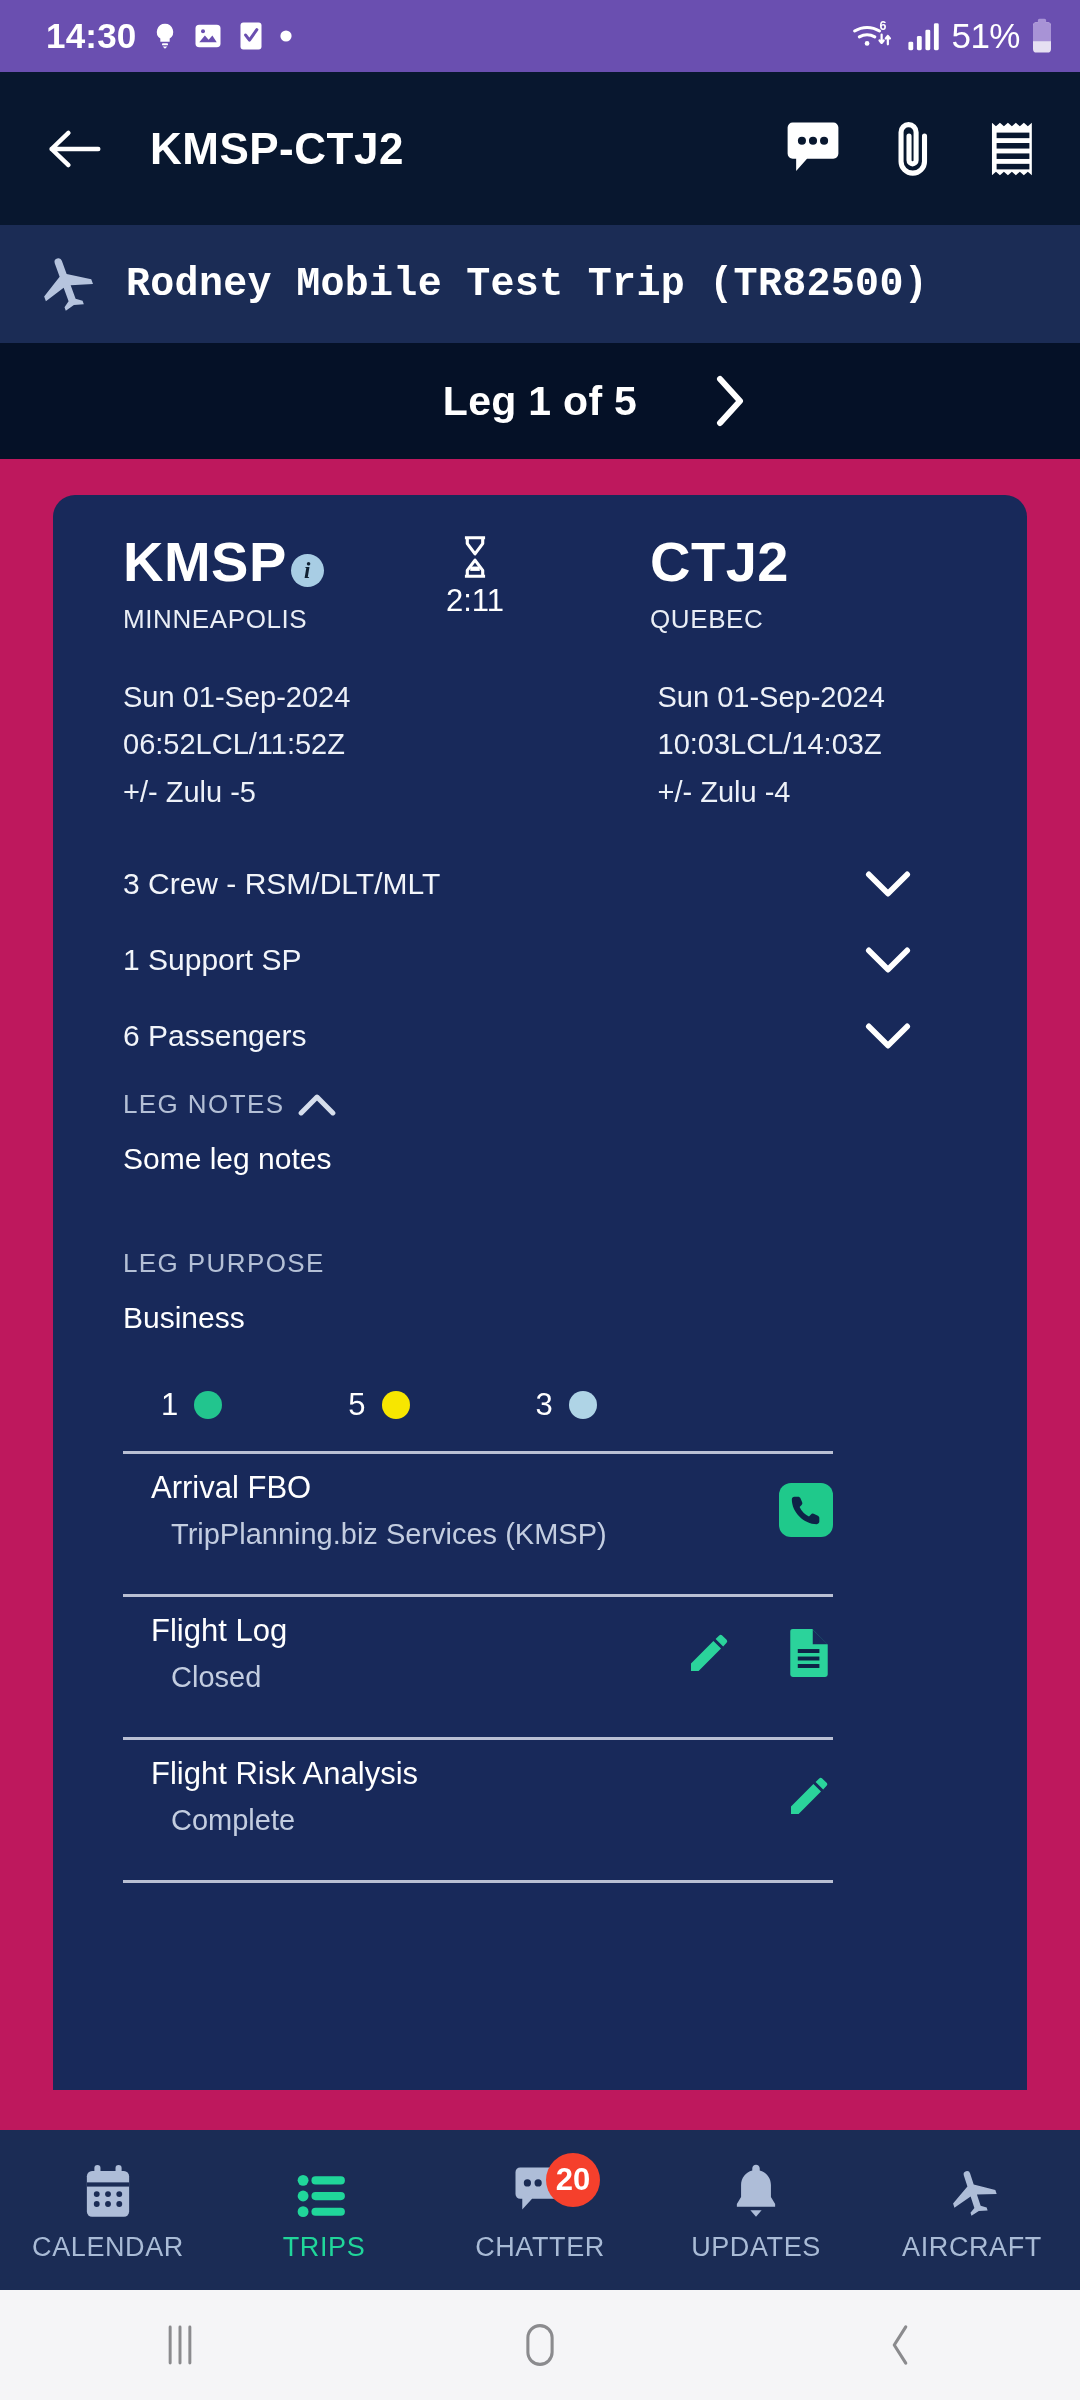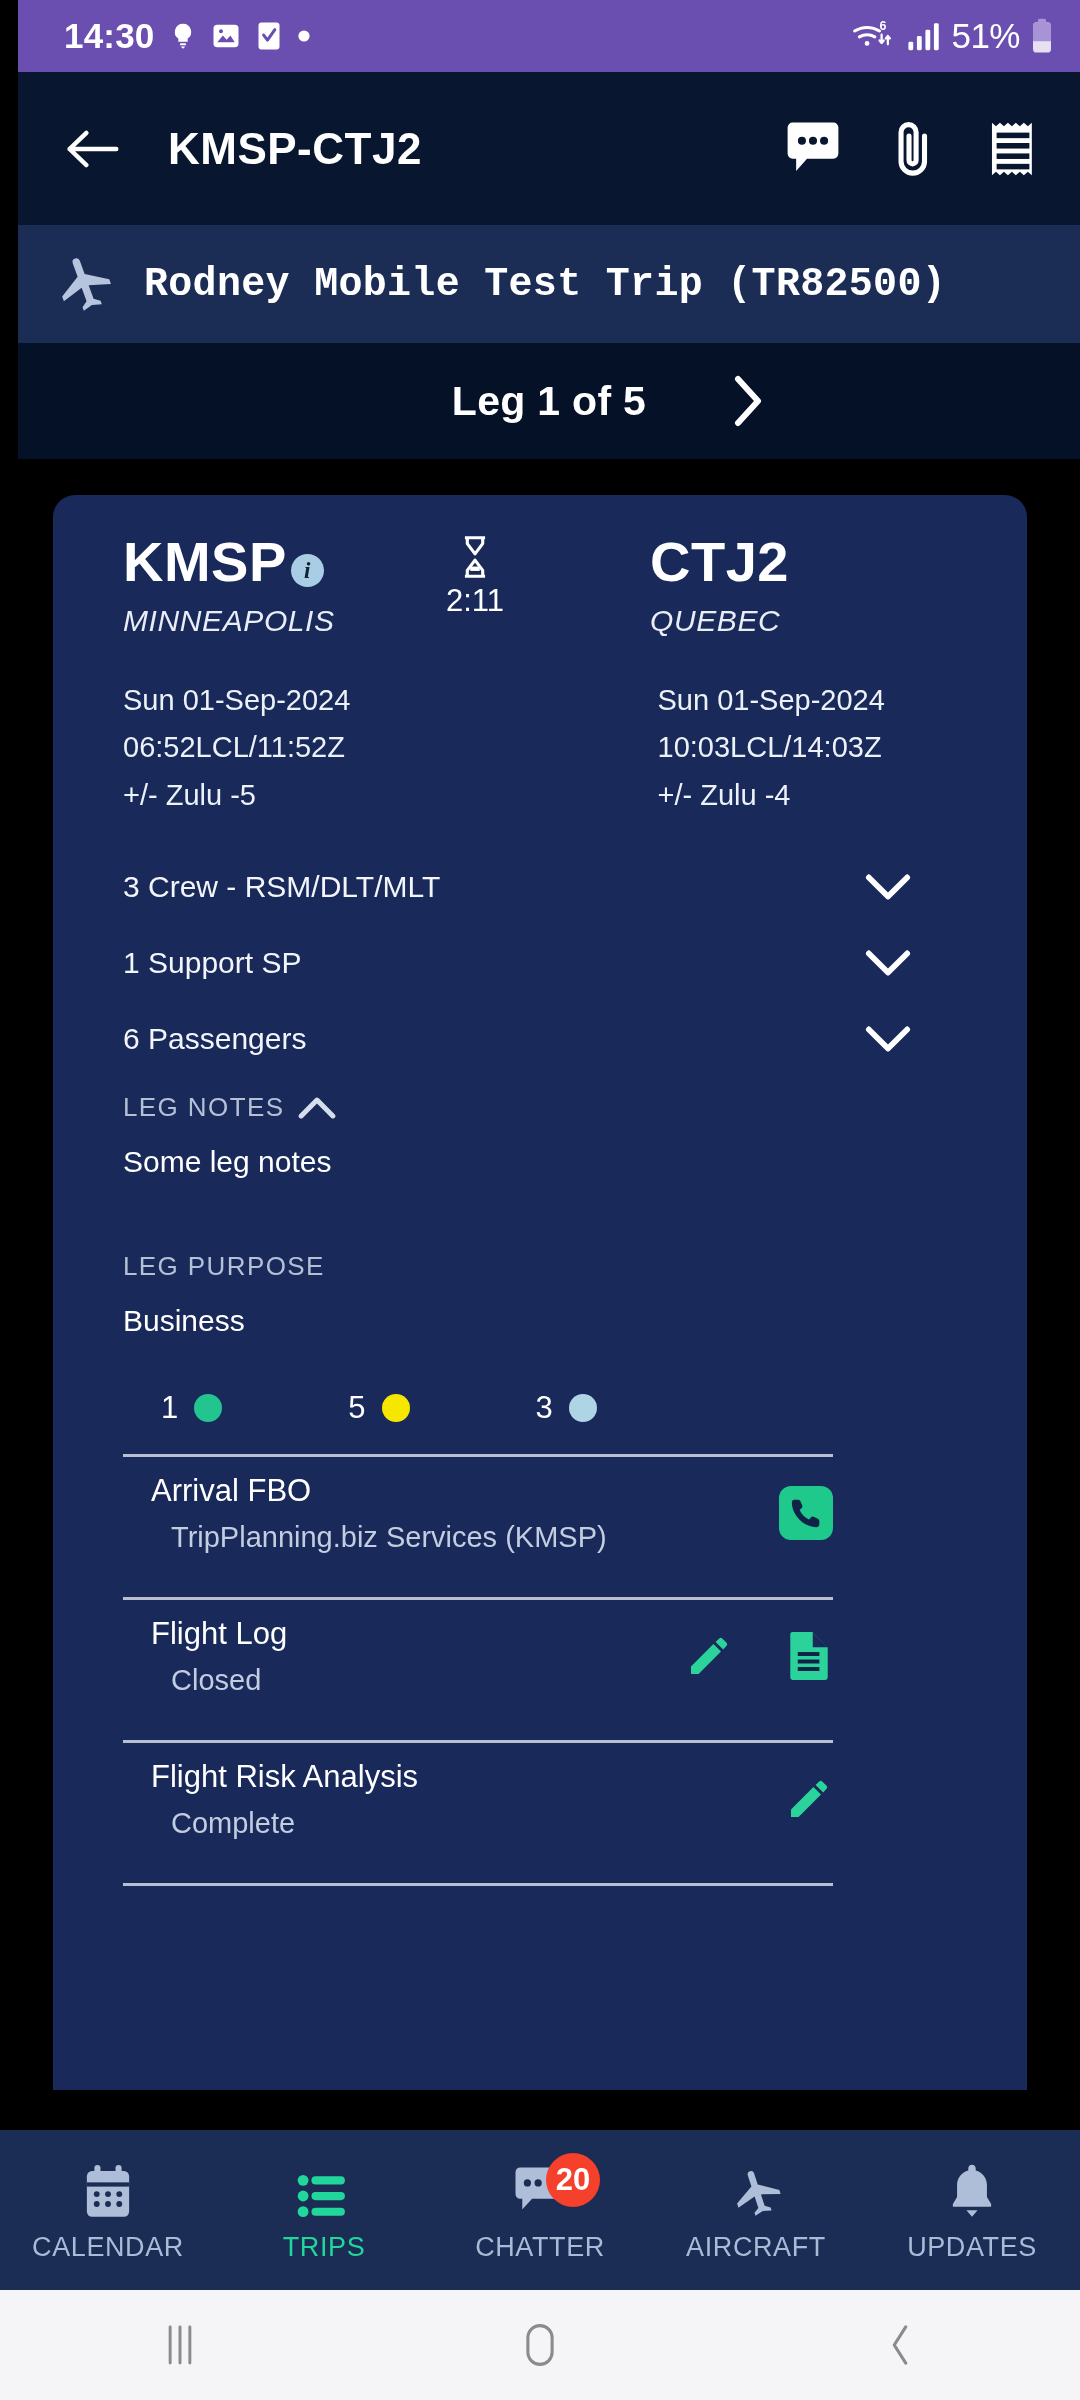--- a/index.html
+++ b/index.html
@@ -2,21 +2,21 @@
 <html><head>
 <meta charset="utf-8">
 <style>
   * { box-sizing: border-box; margin: 0; padding: 0; }
   html, body {
     width: 1080px; height: 2400px;
     background: #051127;
     font-family: "Liberation Sans", sans-serif;
     overflow: hidden;
   }
-  .screen { position: relative; width: 1080px; height: 2400px; background: #000000; padding-left: 18px; }
+  .screen { position: relative; width: 1080px; height: 2400px; background: #be185d; }
 
   
   .statusbar {
     height: 72px; background: #6A4FB0;
     display: flex; align-items: center;
     padding: 0 26px 0 46px; color: #FFFFFF;
   }
   .sb-left { display: flex; align-items: center; gap: 14px; }
   .sb-time { font-size: 35px; font-weight: 600; letter-spacing: .2px; }
   .sb-right { margin-left: auto; display: flex; align-items: center; gap: 10px; }
@@ -67,21 +67,21 @@
   .route-col.right { margin-left: 115px; }
   .apt-code-row { display: flex; align-items: center; }
   .apt-code { color: #fff; font-size: 56px; font-weight: 700; letter-spacing: .5px; }
   .info-badge {
     width: 33px; height: 33px; border-radius: 50%; background: #A8CDE4;
     color: #123; font-size: 23px; font-weight: 700; font-style: italic;
     display: flex; align-items: center; justify-content: center;
     margin-left: 4px; align-self: flex-end; margin-bottom: 7px;
     font-family: "Liberation Serif", serif;
   }
-  .apt-city { color: #E9EDF5; font-size: 30px; margin-top: 10px; letter-spacing: .6px; font-style: italic; }
+  .apt-city { color: #E9EDF5; font-size: 26px; margin-top: 10px; letter-spacing: .6px; }
 
   .route-mid {
     width: 120px; display: flex; flex-direction: column; align-items: center;
     padding-top: 6px; margin-left: -8px;
   }
   .dur { color: #fff; font-size: 31px; margin-top: 4px; }
 
   .times { display: flex; margin-top: 46px; }
   .times-col { width: 300px; }
   .times-col.right { margin-left: 235px; }
@@ -464,35 +464,35 @@
           <circle cx="6.6" cy="7.6" r="1.55" fill="#1B2C55"></circle>
           <circle cx="11.2" cy="7.6" r="1.55" fill="#1B2C55"></circle>
         </svg>
         <span class="badge">20</span>
       </span>
       <span class="navlabel">CHATTER</span>
     </div>
 
     <div class="navitem">
       <span class="ic">
-        <svg width="58" height="52" viewBox="0 0 24 22" fill="#AEBDD8" transform="rotate(-18)">
-          <path d="M21.8 14.6v-1.8l-8-5V2.9a1.4 1.4 0 1 0-2.8 0v4.9l-8 5v1.8l8-2.4v5.1l-2.2 1.5v1.3l3.6-1 3.6 1v-1.3l-2.2-1.5v-5.1z"></path>
-        </svg>
-      </span>
-      <span class="navlabel">AIRCRAFT</span>
-    </div>
-
-    <div class="navitem">
-      <span class="ic">
         <svg width="50" height="56" viewBox="0 0 20 24" fill="#AEBDD8">
           <path d="M10 .8c-.9 0-1.6.7-1.6 1.6v.8C5.6 3.9 3.6 6.4 3.6 9.4v5.2L1.8 17.6v1.1h16.4v-1.1l-1.8-3V9.4c0-3-2-5.5-4.8-6.2v-.8C11.6 1.5 10.9.8 10 .8z"></path>
           <path d="M7.6 20.3h4.8L10 23z"></path>
         </svg>
       </span>
       <span class="navlabel">UPDATES</span>
+    </div>
+
+    <div class="navitem">
+      <span class="ic">
+        <svg width="58" height="52" viewBox="0 0 24 22" fill="#AEBDD8" transform="rotate(-18)">
+          <path d="M21.8 14.6v-1.8l-8-5V2.9a1.4 1.4 0 1 0-2.8 0v4.9l-8 5v1.8l8-2.4v5.1l-2.2 1.5v1.3l3.6-1 3.6 1v-1.3l-2.2-1.5v-5.1z"></path>
+        </svg>
+      </span>
+      <span class="navlabel">AIRCRAFT</span>
     </div>
   </div>
 
   <div class="sysnav">
     <span class="sysbtn">
       <svg width="30" height="46" viewBox="0 0 18 28" fill="none" stroke="#8B8B8E" stroke-width="1.8" stroke-linecap="round">
         <path d="M3 3v22M9 3v22M15 3v22"></path>
       </svg>
     </span>
     <span class="sysbtn">

